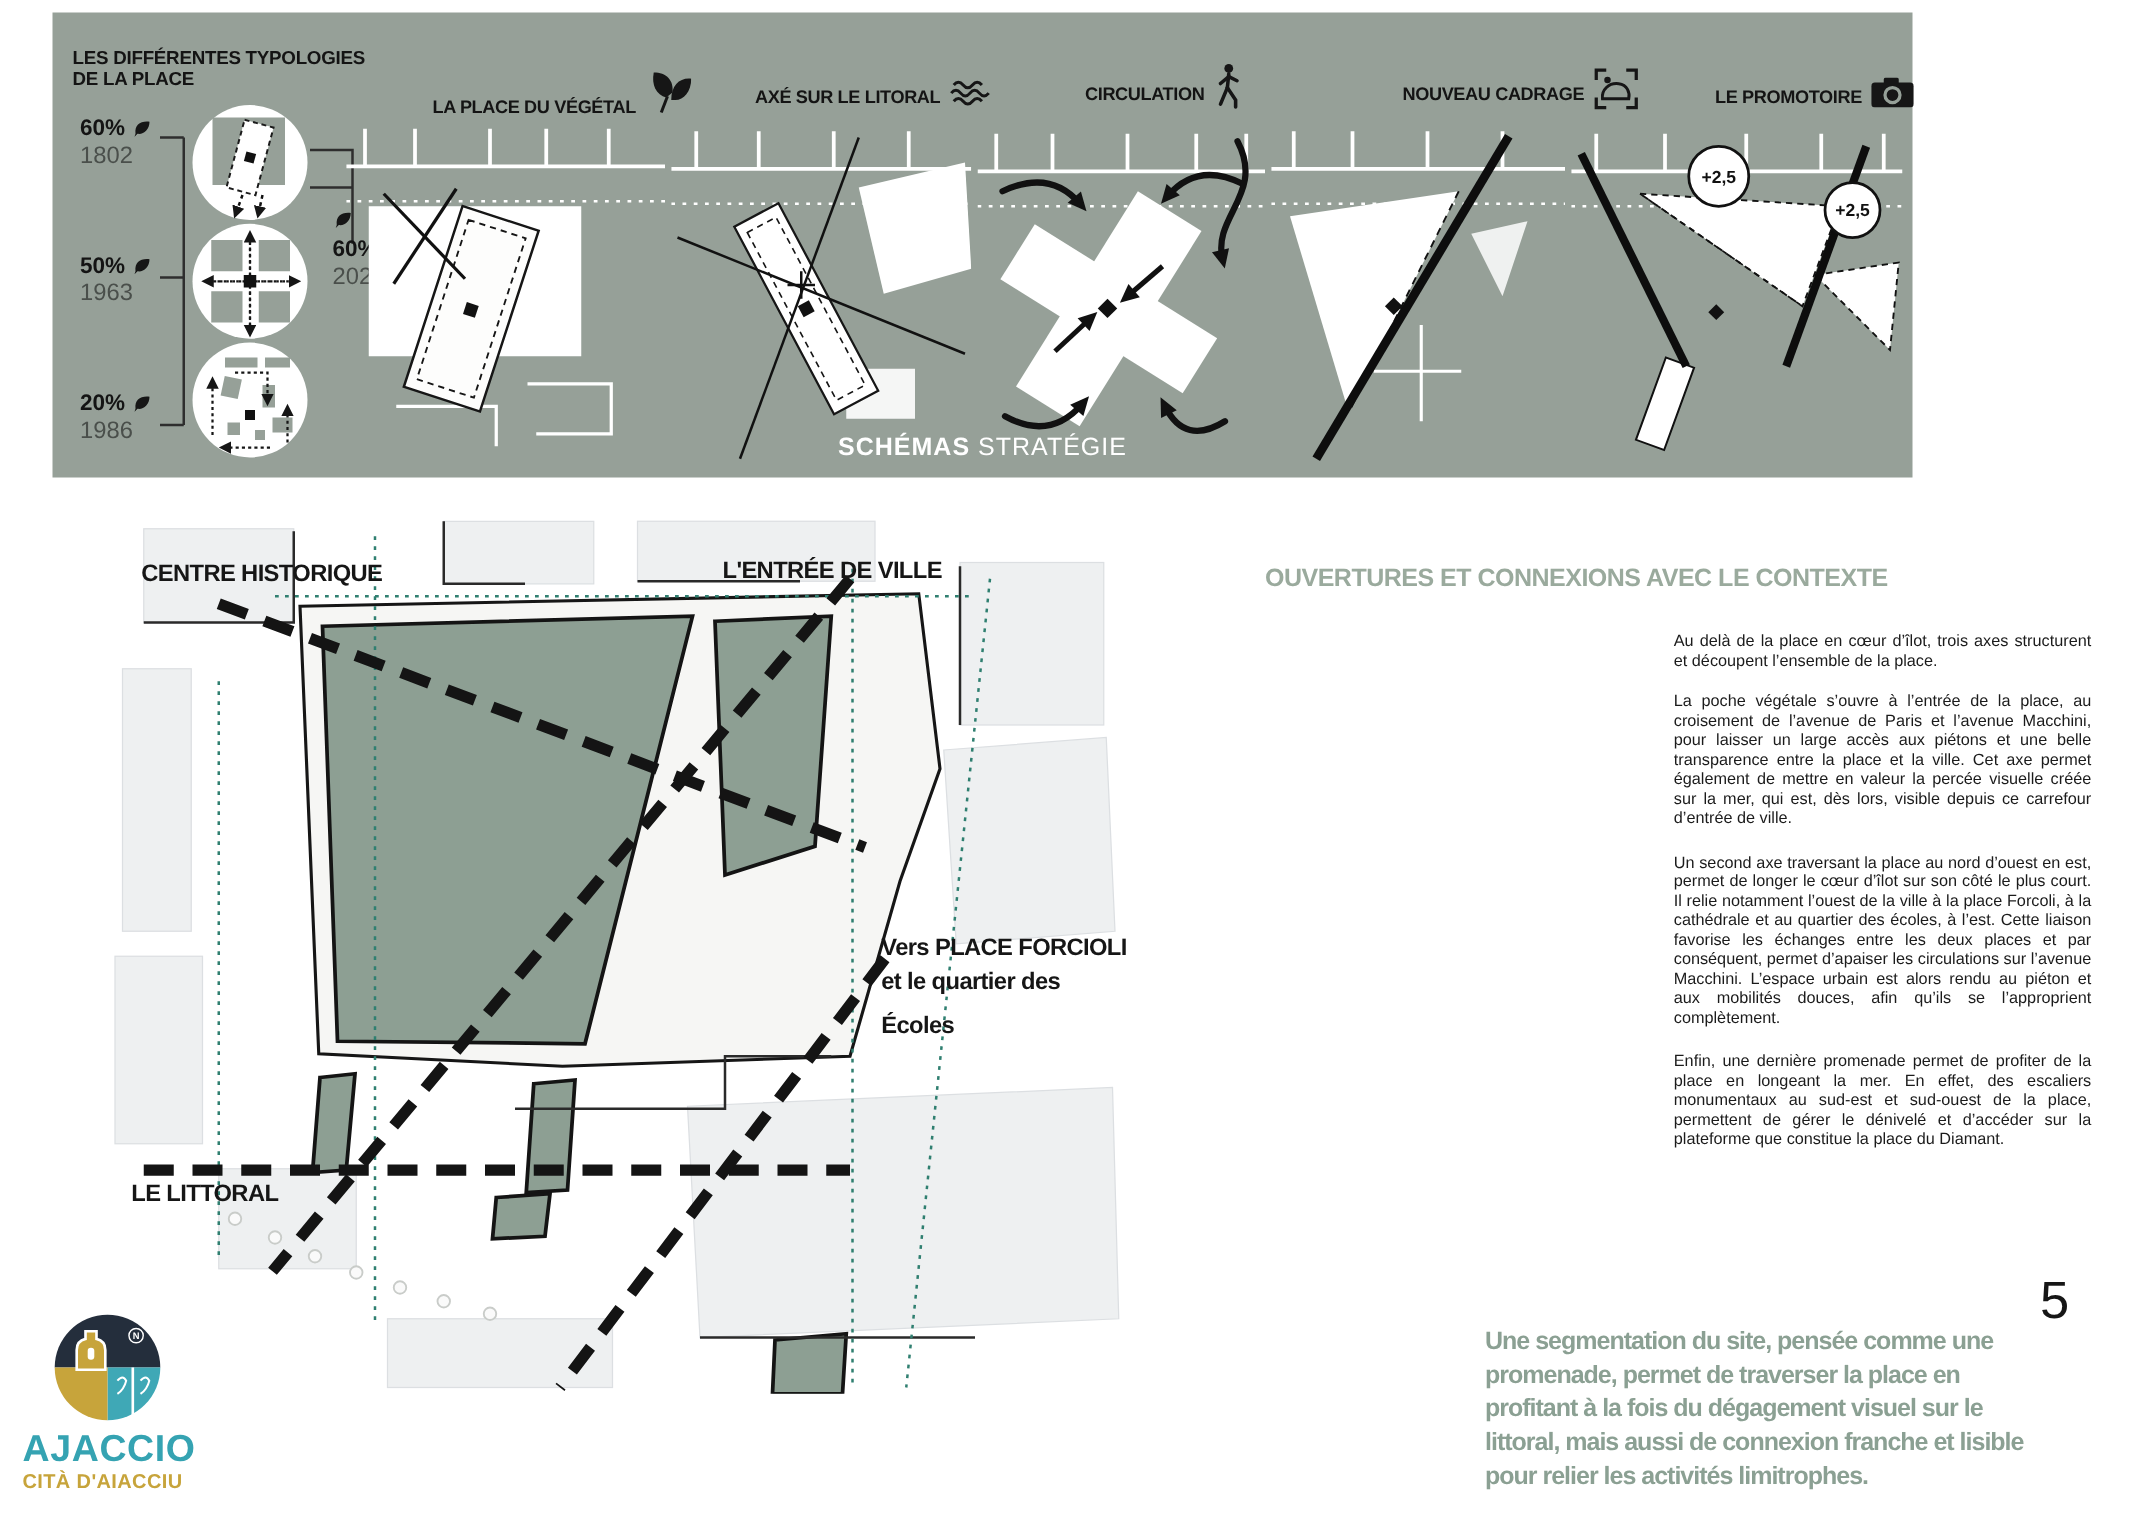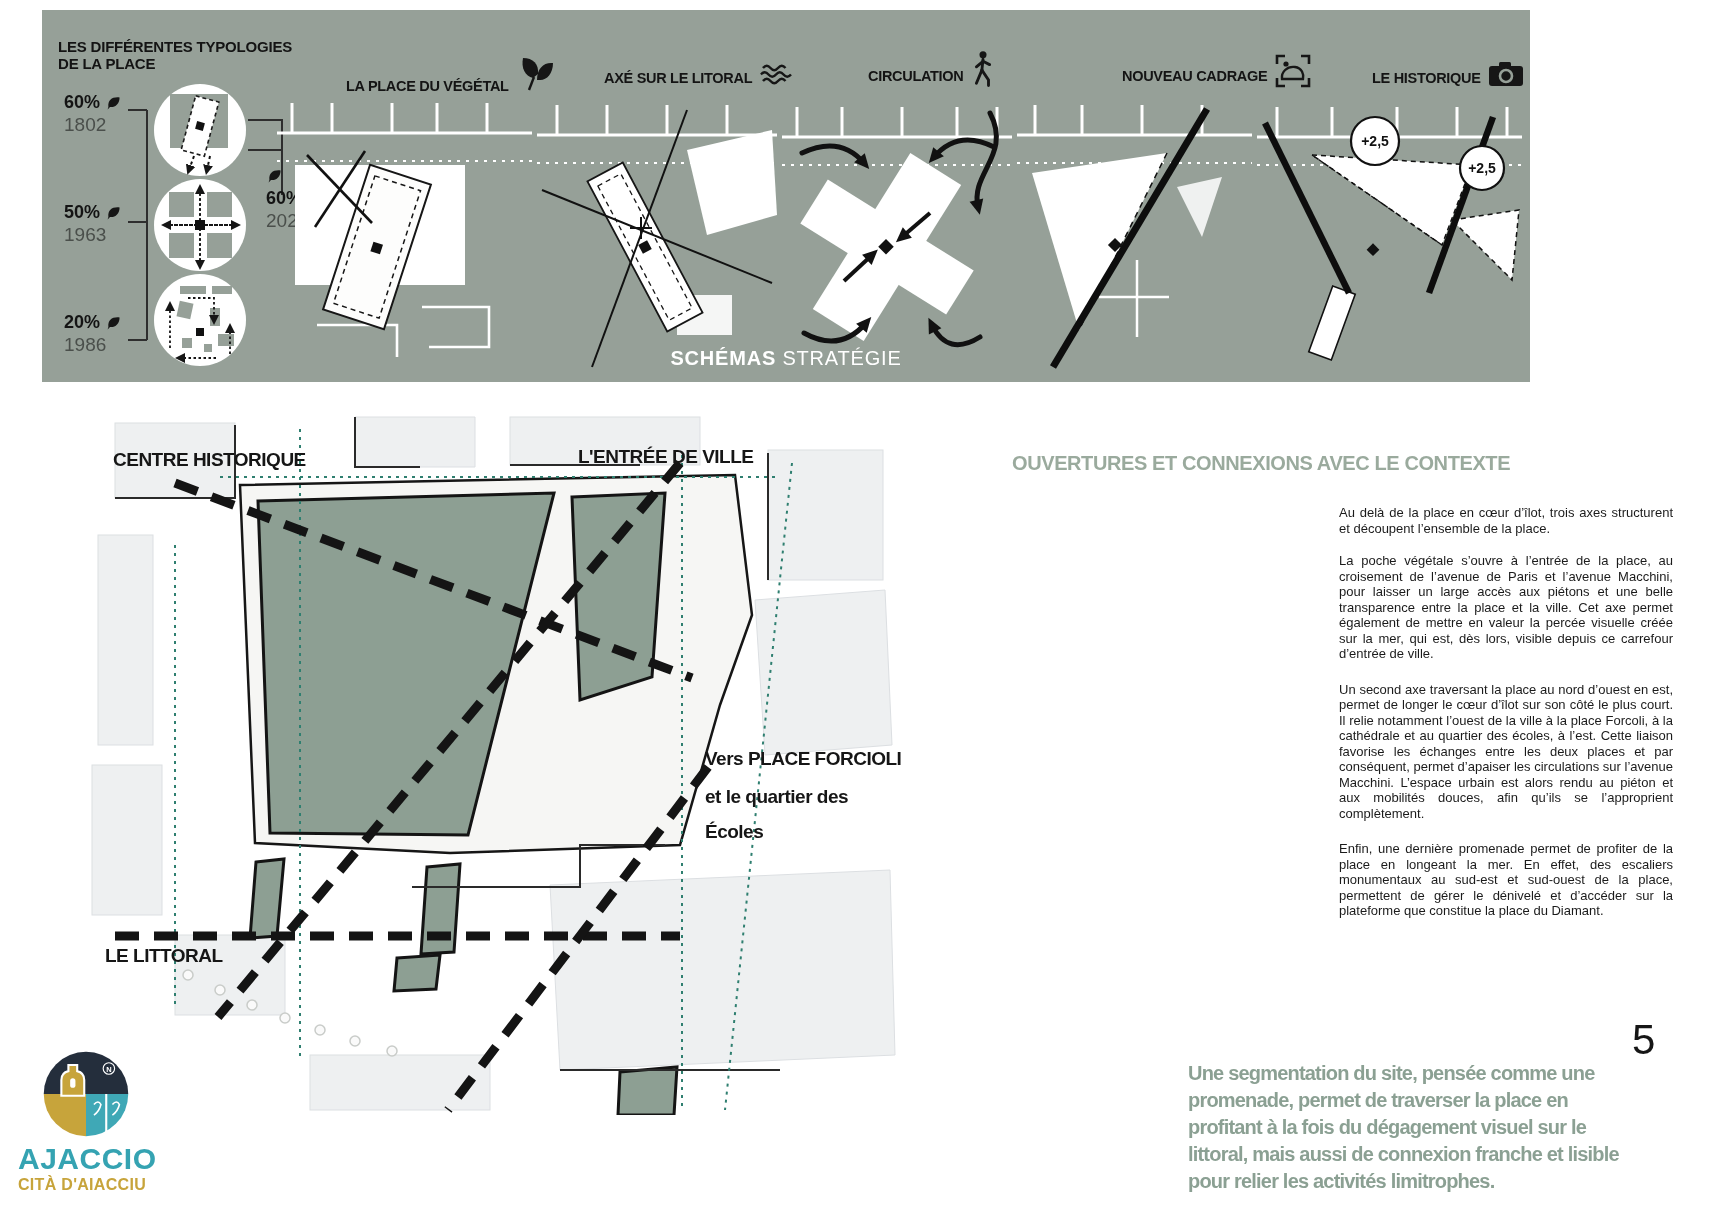--- a/index.html
+++ b/index.html
@@ -185,21 +185,21 @@
           <path d="M2,10 V2 H10"></path>
             <path d="M26,2 H34 V10"></path>
             <path d="M34,24 V32 H26"></path>
             <path d="M10,32 H2 V24"></path>
         </g>
         <circle cx="11" cy="10" r="2.6" fill="#161616"></circle>
         <path d="M7,25 C6,18 12,12 20,13 C27,14 29,20 28,25 Z" fill="none" stroke="#161616" stroke-width="2.4"></path>
       </svg>
     </div>
     <div class="abs schema-head" style="left:1330px;top:52px;">
-      <span class="lbl">LE HISTORIQUE</span>
+      <span class="lbl">LE PROMOTOIRE</span>
       <svg width="34" height="24" viewBox="0 0 34 24">
         <rect x="10" y="0" width="12" height="7" rx="1.5" fill="#161616"></rect>
         <rect x="0" y="4" width="34" height="20" rx="3" fill="#161616"></rect>
         <circle cx="17" cy="14" r="6" fill="none" stroke="#96a098" stroke-width="2.6"></circle>
       </svg>
     </div>
 
     <svg class="abs" style="left:235px;top:85px;" width="255" height="280" viewBox="0 0 255 280">
       <g stroke="#fff" stroke-width="3" fill="none">
         <path d="M0,38 H255"></path>
@@ -391,21 +391,21 @@
       <path d="M95,68 L612,263"></path>
       <path d="M600,48 L138,602"></path>
       <path d="M35,521 H600"></path>
       <path d="M628,352 L368,695"></path>
     </g>
   </svg>
 
   <div class="abs maplbl" style="left:113px;top:449px;">CENTRE HISTORIQUE</div>
   <div class="abs maplbl" style="left:578px;top:446px;">L'ENTRÉE DE VILLE</div>
   <div class="abs maplbl" style="left:705px;top:748px;">
-    <div style="margin-bottom:17px;">Vers PLACE FORCIOLI</div>
+    <div style="margin-bottom:6px;">Vers PLACE FORCIOLI</div>
     <div style="margin-bottom:14px;">et le quartier des</div>
     <div>Écoles</div>
   </div>
   <div class="abs maplbl" style="left:105px;top:945px;">LE LITTORAL</div>
 
   <div class="abs rc-title" style="left:1012px;top:452px;">OUVERTURES ET CONNEXIONS AVEC LE CONTEXTE</div>
 
   <div class="abs bodycol" style="left:1339px;top:505px;">
     <p style="">Au delà de la place en cœur d’îlot, trois axes structurent et découpent l’ensemble de la place.</p>
     <p style="margin-bottom:20px;">La poche végétale s’ouvre à l’entrée de la place, au croisement de l’avenue de Paris et l’avenue Macchini, pour laisser un large accès aux piétons et une belle transparence entre la place et la ville. Cet axe permet également de mettre en valeur la percée visuelle créée sur la mer, qui est, dès lors, visible depuis ce carrefour d’entrée de ville.</p>

